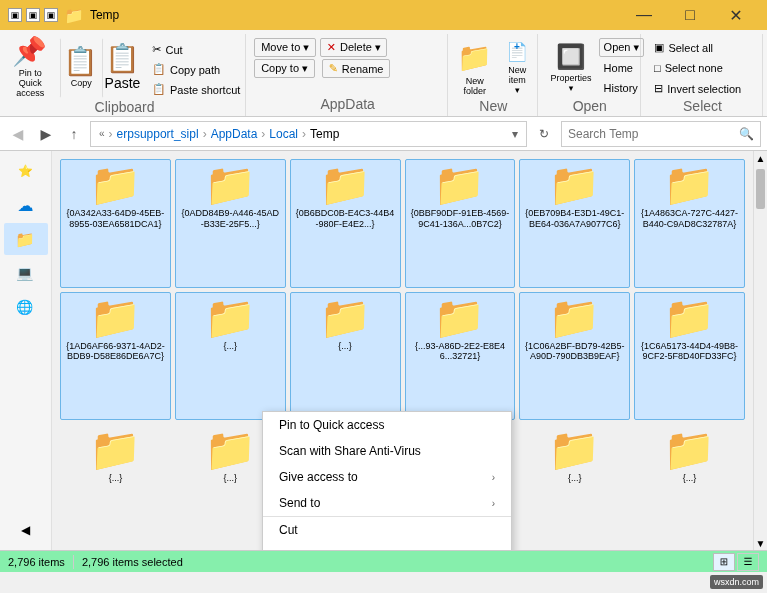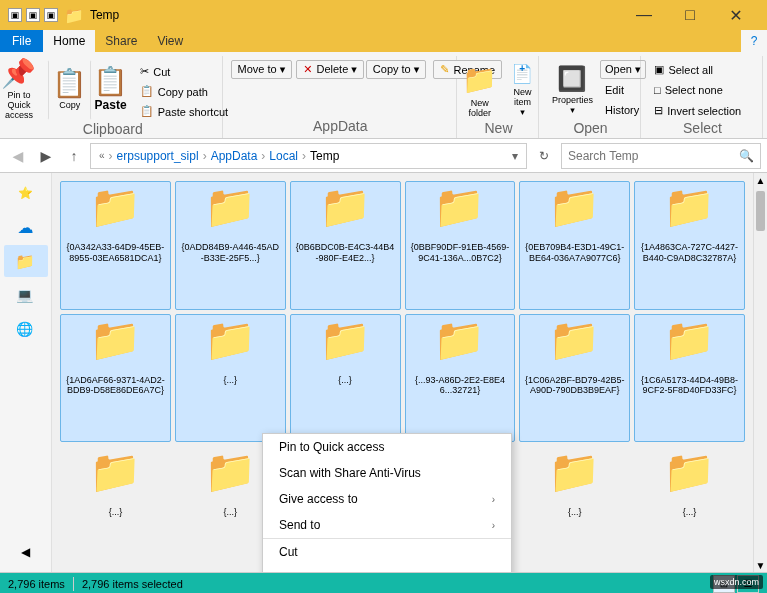--- a/index.html
+++ b/index.html
@@ -59,28 +59,28 @@
     .main-area { display: flex; height: calc(593px - 30px - 108px - 34px - 22px); }
 
     
     .sidebar { width: 52px; background: #f5f5f5; border-right: 1px solid #e0e0e0; display: flex; flex-direction: column; align-items: center; padding-top: 4px; }
     .sidebar-item { width: 44px; height: 32px; display: flex; align-items: center; justify-content: center; cursor: pointer; border-radius: 2px; font-size: 16px; margin-bottom: 2px; }
     .sidebar-item.selected { background: #cde6ff; }
     .file-grid { display: grid; grid-template-columns: repeat(6, 1fr); gap: 4px; padding: 8px; overflow: auto; flex: 1; }
     .file-item { display: flex; flex-direction: column; align-items: center; padding: 4px; cursor: pointer; border: 1px solid transparent; border-radius: 2px; text-align: center; }
     .file-item.selected { background: #cde6ff; border-color: #6bb5e8; }
     .folder-icon { font-size: 42px; color: #f0c040; line-height: 1; }
-    .file-name { font-size: 9px; margin-top: 14px; word-break: break-all; line-height: 1.2; max-width: 100px; color: #000; }
+    .file-name { font-size: 9px; margin-top: 2px; word-break: break-all; line-height: 1.2; max-width: 100px; color: #000; }
 
     
     .scrollbar-v { width: 14px; background: #f0f0f0; border-left: 1px solid #ddd; display: flex; flex-direction: column; }
     .scrollbar-thumb { background: #bbb; margin: 2px; border-radius: 2px; height: 40px; margin-top: 4px; }
 
     
-    .status-bar { display: flex; align-items: center; background: #14b8a6; border-top: 1px solid #ccc; height: 22px; padding: 0 8px; gap: 8px; font-size: 11px; }
+    .status-bar { display: flex; align-items: center; background: #86efac; border-top: 1px solid #ccc; height: 22px; padding: 0 8px; gap: 8px; font-size: 11px; }
     .status-sep { width: 1px; height: 14px; background: #ccc; }
 
     
     .context-menu { position: absolute; left: 210px; top: 260px; width: 250px; background: #fff; border: 1px solid #ccc; box-shadow: 2px 2px 8px rgba(0,0,0,0.2); z-index: 100; font-size: 12px; }
     .ctx-item { padding: 6px 16px; cursor: pointer; display: flex; align-items: center; justify-content: space-between; }
     .ctx-item.separator-above { border-top: 1px solid #e0e0e0; }
     .ctx-item .arrow { color: #666; font-size: 10px; }
     .ctx-item-label { flex: 1; }
 
     
@@ -100,47 +100,39 @@
     <span style="font-size:12px;">Temp</span>
   </div>
   <div class="title-controls">
     <div class="title-control">—</div>
     <div class="title-control">□</div>
     <div class="title-control close">✕</div>
   </div>
 </div>
 
 <div class="ribbon">
-  <div class="ribbon-tabs">
-    <div class="ribbon-tab file-tab">File</div>
-    <div class="ribbon-tab active">Home</div>
-    <div class="ribbon-tab">Share</div>
-    <div class="ribbon-tab">View</div>
-    <div style="flex:1; background:#f0c040;"></div>
-    <div style="background:#f5f5f5; width:26px; display:flex; align-items:center; justify-content:center; cursor:pointer; font-size:12px; color:#0078d7;">?</div>
-  </div>
 
   <div class="ribbon-content">
 
     <div class="ribbon-group" style="min-width:170px;">
       <div class="ribbon-group-buttons" style="gap:0;">
 
         <div class="ribbon-btn" style="min-width:48px; font-size:10px; border-right: 1px solid #ddd; padding-right:8px; height:60px; justify-content:center;">
           <div style="font-size:28px; line-height:1;">📌</div>
           <div style="font-size:9px; white-space:pre-line; text-align:center; margin-top:2px;">Pin to Quick
 access</div>
         </div>
 
         <div class="ribbon-btn" style="min-width:38px; height:60px; justify-content:center;">
           <div style="font-size:28px; line-height:1;">📋</div>
           <div style="font-size:9px; margin-top:2px;">Copy</div>
         </div>
         <div class="ribbon-btn" style="min-width:38px; height:60px; justify-content:center; border-left:1px solid #ddd;">
           <div style="font-size:28px; line-height:1;">📋</div>
-          <div style="font-size:12px; margin-top:2px;font-weight:bold;">Paste</div>
+          <div style="font-size:14px; margin-top:2px;">Paste</div>
         </div>
 
         <div class="ribbon-group-col" style="margin-left:4px;">
           <div class="ribbon-btn-small">
             <span>✂</span>
             <span>Cut</span>
           </div>
           <div class="ribbon-btn-small">
             <span>📋</span>
             <span>Copy path</span>
@@ -148,21 +140,21 @@
           <div class="ribbon-btn-small">
             <span>📋</span>
             <span>Paste shortcut</span>
           </div>
         </div>
       </div>
       <div class="ribbon-group-label">Clipboard</div>
     </div>
 
     <div class="ribbon-group organize-group">
-      <div class="ribbon-group-buttons" style="flex-direction:row; gap:2px; width:100%;">
+      <div class="ribbon-group-buttons" style="flex-direction:column; gap:2px; width:100%;">
         <div style="display:flex; gap:4px;">
           <div class="ribbon-btn-small" style="border:1px solid #bbb; padding:2px 6px; background:#f5f5f5;">
             <span>Move to ▾</span>
           </div>
           <div class="ribbon-btn-small" style="border:1px solid #bbb; padding:2px 6px; background:#f5f5f5;">
             <span class="red-x" style="color:#c00;">✕</span>
             <span> Delete ▾</span>
           </div>
         </div>
         <div style="display:flex; gap:7px;">
@@ -199,21 +191,21 @@
         <div style="display:flex; gap:2px;">
           <div class="ribbon-btn" style="height:60px; justify-content:center; min-width:50px;">
             <div style="font-size:24px;">🔲</div>
             <div style="font-size:9px; margin-top:2px;">Properties<br>▾</div>
           </div>
           <div style="display:flex; flex-direction:column; gap:2px;">
             <div class="ribbon-btn-small" style="border:1px solid #bbb; padding:2px 4px;justify-content:center;">
               <span>Open ▾</span>
             </div>
             <div class="ribbon-btn-small">
-              <span>Edit</span>
+              <span>Home</span>
             </div>
             <div class="ribbon-btn-small">
               <span>History</span>
             </div>
           </div>
         </div>
       </div>
       <div class="ribbon-group-label">Open</div>
     </div>
 

